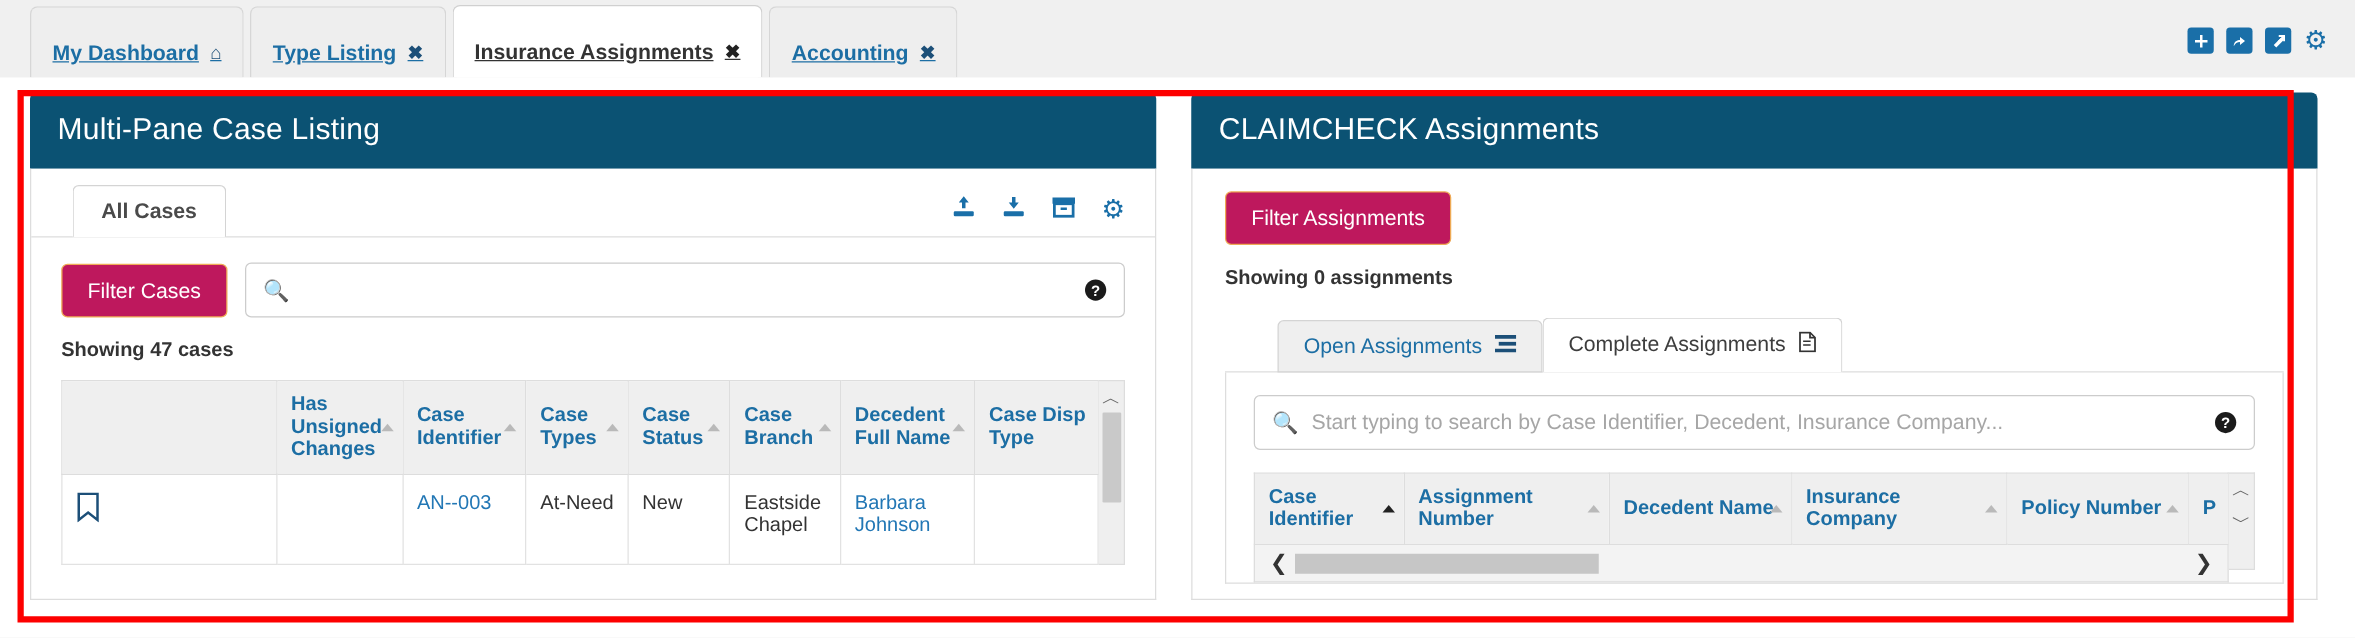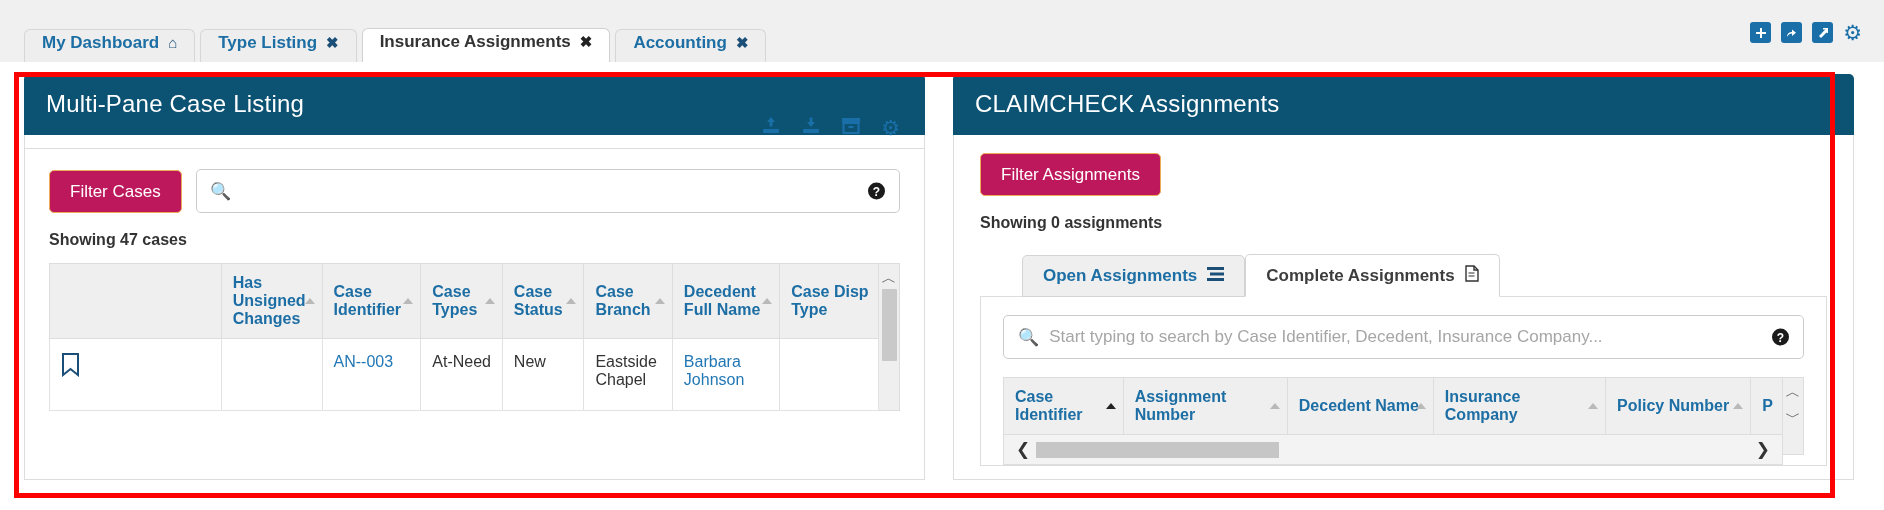--- a/index.html
+++ b/index.html
@@ -17,30 +17,31 @@
     background: #f0f0f0;
     display: flex;
     align-items: flex-end;
   }
   .tabstrip { display: flex; align-items: flex-end; padding-left: 24px; gap: 5px; }
   .tab {
     background: #eeeeee;
     border: 1px solid #d6d6d6;
     border-bottom: none;
     border-radius: 6px 6px 0 0;
-    padding: 4px 17px 11px 17px;
+    padding: 28px 17px 11px 17px;
     font-size: 17px;
     font-weight: bold;
     color: #1c6ea4;
     display: flex;
     align-items: center;
     gap: 9px;
     line-height: 1;
     white-space: nowrap;
     cursor: pointer;
+    text-decoration: underline;
   }
   .tab.active {
     background: #ffffff;
     color: #333333;
     border-color: #d0d0d0;
     padding-bottom: 12px;
   }
   .tab .tclose { font-size: 15px; color: #1c4f78; font-weight: bold; }
   .tab.active .tclose { color: #222; }
   .tab .thome { font-size: 15px; color: #1c4f78; }
@@ -240,21 +241,21 @@
     padding-left: 42px;
     border-bottom: 1px solid #dddddd;
     position: relative;
   }
   .atab {
     background: #efefef;
     border: 1px solid #d4d4d4;
     border-radius: 5px 5px 0 0;
     padding: 10px 20px;
     font-size: 17px;
-    font-weight: bold;
+    font-weight: normal;
     color: #1c6ea4;
     margin-bottom: -1px;
     display: flex; align-items: center; gap: 10px;
     cursor: pointer;
   }
   .atab.active {
     background: #ffffff;
     color: #3d3d3d;
     border-bottom-color: #ffffff;
   }
@@ -313,20 +314,23 @@
 </div>
 
 <div class="content">
   <div class="panes">
 
     <div class="pane">
       <div class="pane-head">Multi-Pane Case Listing</div>
       <div class="pane-body">
 
         <div class="inner-tabs">
+          <div class="inner-tab">
+            <span>All Cases</span>
+          </div>
           <div class="tool-icons">
             <span class="ti">
               <svg width="20" height="19" viewBox="0 0 20 19">
                   <path d="M10 1l4 5h-2.6v4.5H8.6V6H6z" fill="#1a6fa8"></path>
                   <rect x="2" y="13" width="16" height="4" rx="1" fill="#1a6fa8"></rect>
                 </svg>
             </span>
             <span class="ti">
               <svg width="20" height="19" viewBox="0 0 20 19">
                   <path d="M10 11L6 6h2.6V1.5h2.8V6H14z" fill="#1a6fa8"></path>

